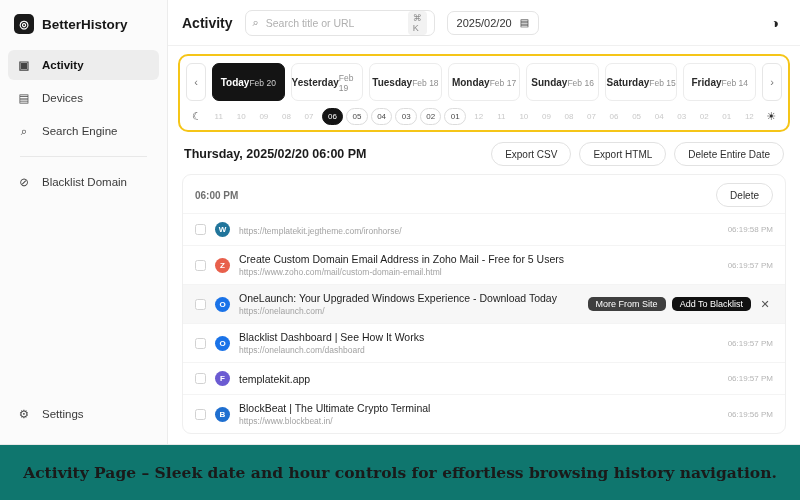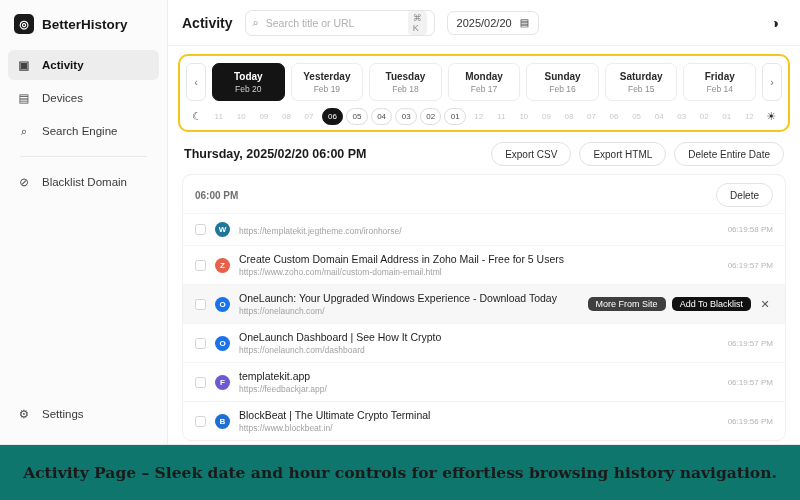--- a/index.html
+++ b/index.html
@@ -109,21 +109,21 @@
     border: 1px solid #e6e6e6; border-radius: 6px;
     background: #fff;
     display: flex; align-items: center; justify-content: center;
     font-size: 11px; color: #777; cursor: pointer;
   }
   .day {
     flex: 1;
     height: 38px;
     border: 1px solid #ececec; border-radius: 7px;
     background: #fff;
-    display: flex; flex-direction: column; align-items: center; justify-content: center;
+    display: flex; flex-direction: row; align-items: center; justify-content: center;
     cursor: pointer;
   }
   .day.selected { background: #141414; border-color: #141414; }
   .day-name { font-size: 10px; font-weight: bold; color: #2a2a2a; }
   .day-date { font-size: 8.5px; color: #8d8d8d; margin-top: 2px; }
   .day.selected .day-name { color: #fff; }
   .day.selected .day-date { color: #cfcfcf; }
 
   .hours-row {
     display: flex; align-items: center; gap: 3px;
@@ -409,32 +409,31 @@
           <div class="mini-btn grey">More From Site</div>
           <div class="mini-btn dark">Add To Blacklist</div>
           <div class="x-btn">✕</div>
         </div>
       </div>
 
       <div class="row">
         <div class="cb"></div>
         <div class="favicon" style="background:#1a73e8">O</div>
         <div class="row-text">
-          <div class="row-title">OneLaunch Dashboard | See How It Crypto</div>
+          <div class="row-title">Blacklist Dashboard | See How It Works</div>
           <div class="row-url">https://onelaunch.com/dashboard</div>
         </div>
         <div class="row-time">06:19:57 PM</div>
       </div>
 
       <div class="row">
         <div class="cb"></div>
         <div class="favicon" style="background:#6b5bd2">F</div>
         <div class="row-text">
           <div class="row-title">templatekit.app</div>
-          <div class="row-url">https://feedbackjar.app/</div>
         </div>
         <div class="row-time">06:19:57 PM</div>
       </div>
 
       <div class="row">
         <div class="cb"></div>
         <div class="favicon" style="background:#1f6fd0">B</div>
         <div class="row-text">
           <div class="row-title">BlockBeat | The Ultimate Crypto Terminal</div>
           <div class="row-url">https://www.blockbeat.in/</div>

